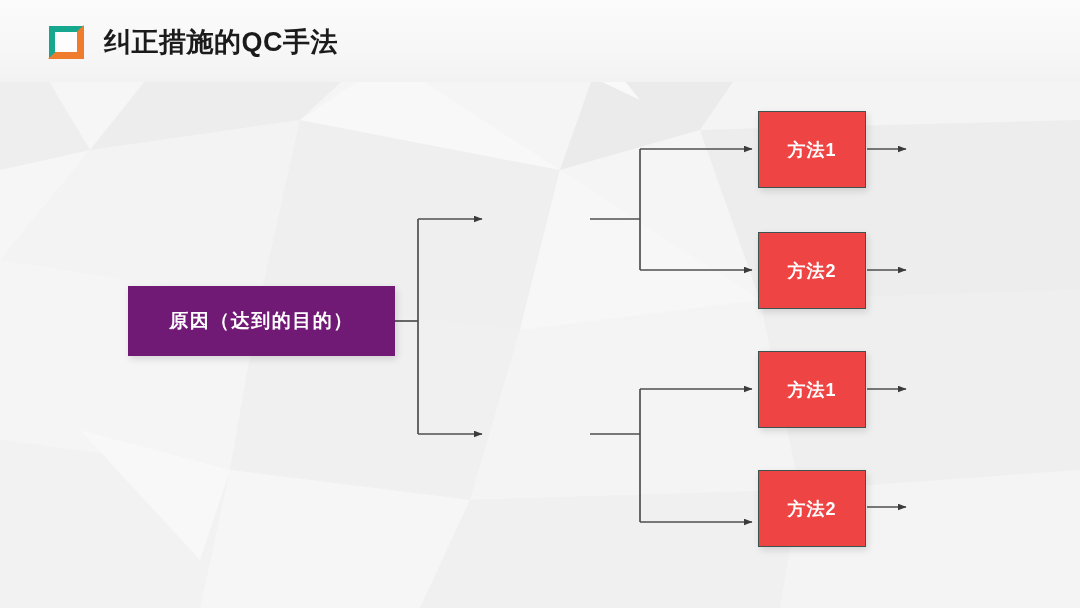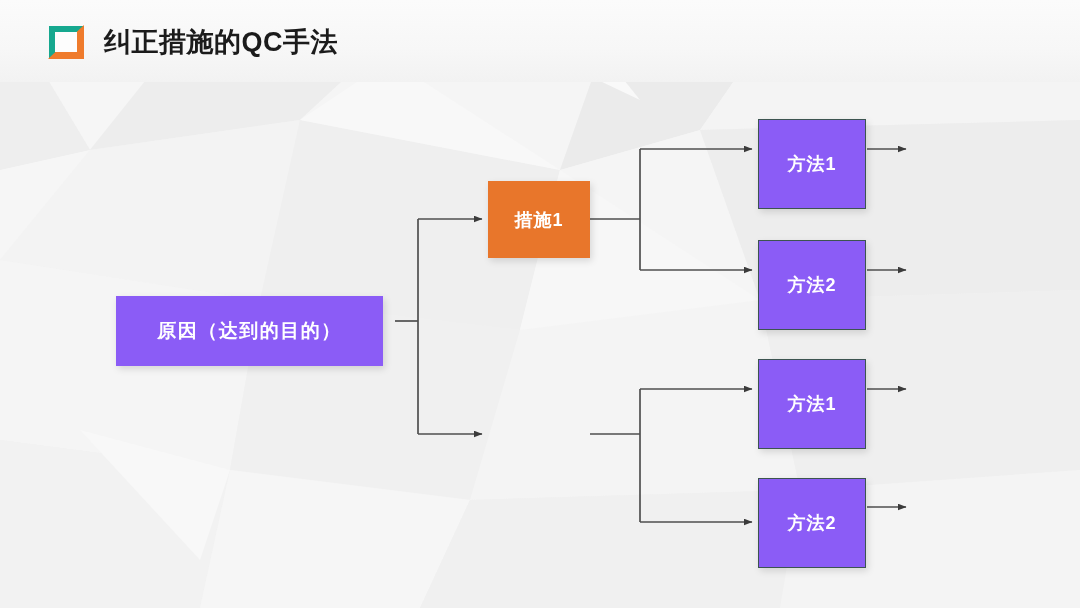--- a/index.html
+++ b/index.html
@@ -53,40 +53,38 @@
   
   .node {
     position:absolute;
     display:flex; align-items:center; justify-content:center;
     color:#ffffff; font-weight:bold;
     text-align:center;
     letter-spacing:1px;
     box-shadow:2px 3px 7px rgba(0,0,0,0.13);
   }
   .node-cause {
-    left:116px; top:286px; width:267px; height:70px;
-    background:#8b5cf6;
+    left:128px; top:286px; width:267px; height:70px;
+    background:#701a75;
     font-size:19px;
     letter-spacing:1.5px;
-    margin-top:10px;
   }
   .node-measure {
     width:102px; height:77px;
     background:#e8762b;
     font-size:18px;
   }
   #node-measure-1 { left:488px; top:181px; }
   #node-measure-2 { left:488px; top:396px; }
 
   .node-method {
-    width:108px; height:90px;
-    background:#8b5cf6;
+    width:108px; height:77px;
+    background:#ef4444;
     border:1.5px solid #3c5450;
     font-size:18px;
-    margin-top:8px;
   }
   #node-method-1 { left:758px; top:111px; }
   #node-method-2 { left:758px; top:232px; }
   #node-method-3 { left:758px; top:351px; }
   #node-method-4 { left:758px; top:470px; }
 </style>
 </head>
 <body>
 
 <div id="slide">
@@ -152,20 +150,19 @@
 
       <path d="M867,149 L906,149" marker-end="url(#arrowhead)"></path>
       <path d="M867,270 L906,270" marker-end="url(#arrowhead)"></path>
       <path d="M867,389 L906,389" marker-end="url(#arrowhead)"></path>
       <path d="M867,507 L906,507" marker-end="url(#arrowhead)"></path>
     </g>
   </svg>
 
   <div class="node node-cause">原因（达到的目的）</div>
 
-  <div class="node node-measure" id="node-measure-1">措施1</div>
 
   <div class="node node-method" id="node-method-1">方法1</div>
   <div class="node node-method" id="node-method-2">方法2</div>
   <div class="node node-method" id="node-method-3">方法1</div>
   <div class="node node-method" id="node-method-4">方法2</div>
 
 </div>
 
 </body></html>

